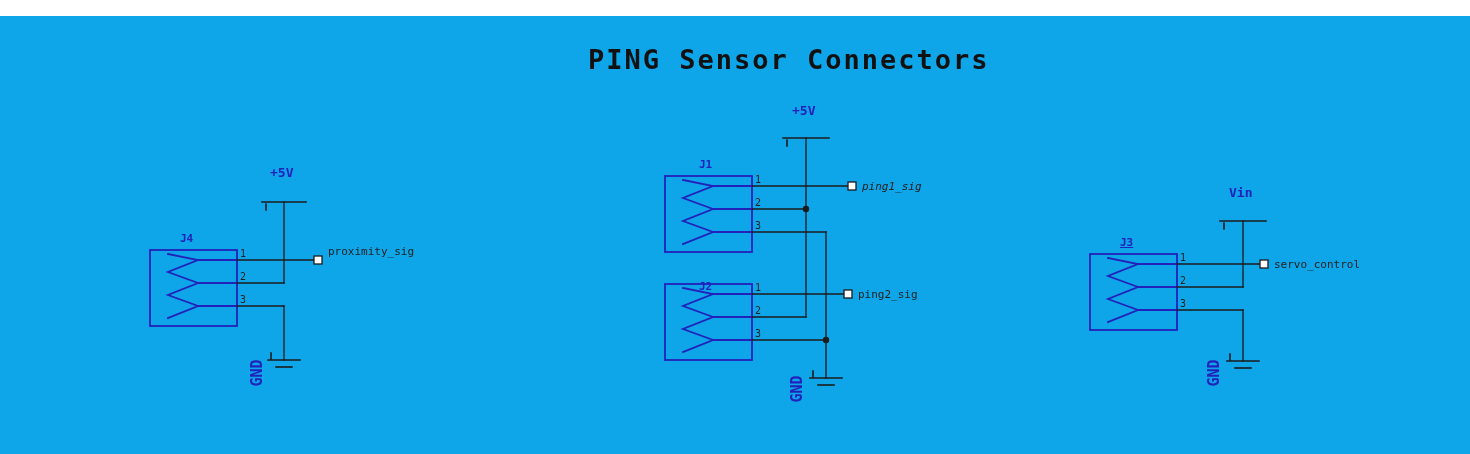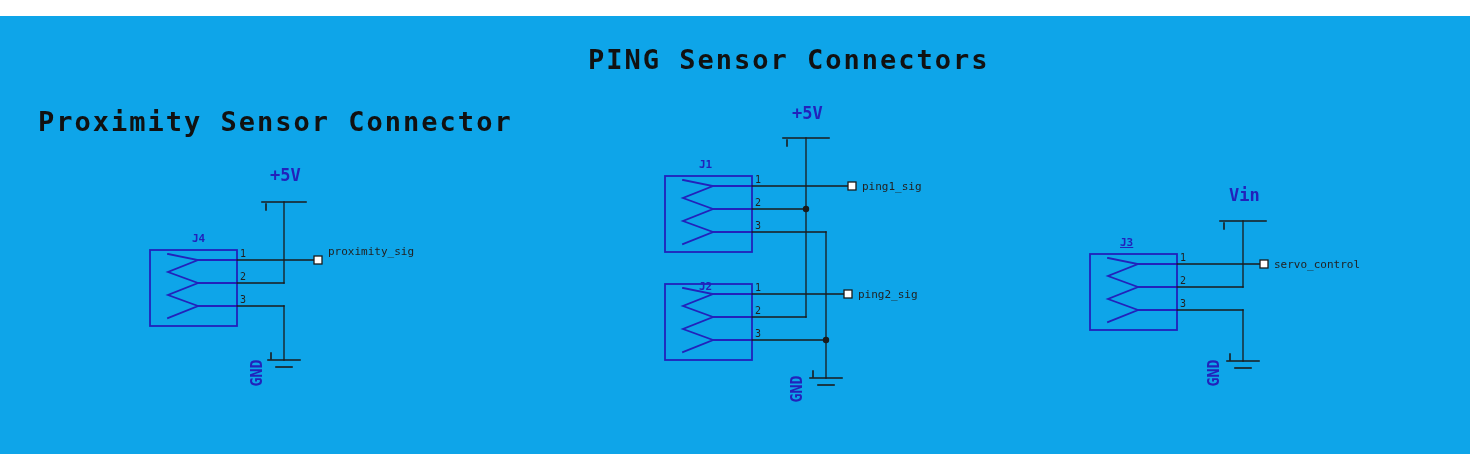--- a/index.html
+++ b/index.html
@@ -5,21 +5,21 @@
   * { margin:0; padding:0; box-sizing:border-box; }
   html,body { background:#ffffff; }
   .canvas {
     position:relative; width:1470px; height:454px; background:#0ea5e9;
     font-family:"DejaVu Sans Mono", monospace; overflow:hidden;margin-top:16px;
   }
   .canvas span { position:absolute; white-space:nowrap; display:block; }
   .title { font-size:27px; font-weight:bold; letter-spacing:2px; color:#111; }
   .blue  { color:#2222bb; font-weight:bold; }
   .ref   { font-size:11px; }
-  .pwr   { font-size:17px; }
+  .pwr   { font-size:13px; }
   .gndlbl{ font-size:15px; transform:translate(-50%,-50%) rotate(-90deg); }
   .pin   { font-size:10px; color:#222; }
   .sig   { font-size:11px; color:#222; }
   svg.wires { position:absolute; left:0; top:0; }
 </style>
 </head>
 <body>
 
 <div class="canvas">
 
@@ -131,40 +131,39 @@
 
       <g stroke="#1b1b1b" stroke-width="1.6">
         <line x1="1227" y1="345" x2="1259" y2="345"></line>
         <line x1="1235" y1="352" x2="1251" y2="352"></line>
         <line x1="1230" y1="338" x2="1230" y2="344"></line>
       </g>
     </g>
   </svg>
 
   <span class="title" style="left:588px; top:28px;">PING Sensor Connectors</span>
-  <span class="title" style="left:38px; top:90px;">Proximity Sensor Connector</span>
 
   <span class="blue pwr" style="left:270px; top:149px;">+5V</span>
-  <span class="blue ref" style="left:192px; top:216px;">J4</span>
+  <span class="blue ref" style="left:180px; top:216px;">J4</span>
   <span class="pin" style="left:240px; top:232px;">1</span>
   <span class="pin" style="left:240px; top:255px;">2</span>
   <span class="pin" style="left:240px; top:278px;">3</span>
   <span class="sig" style="left:328px; top:229px;">proximity_sig</span>
   <span class="blue gndlbl" style="left:257px; top:357px;">GND</span>
 
   <span class="blue pwr" style="left:792px; top:87px;">+5V</span>
   <span class="blue ref" style="left:699px; top:142px;">J1</span>
   <span class="pin" style="left:755px; top:158px;">1</span>
   <span class="pin" style="left:755px; top:181px;">2</span>
   <span class="pin" style="left:755px; top:204px;">3</span>
   <span class="blue ref" style="left:699px; top:264px;">J2</span>
   <span class="pin" style="left:755px; top:266px;">1</span>
   <span class="pin" style="left:755px; top:289px;">2</span>
   <span class="pin" style="left:755px; top:312px;">3</span>
-  <span class="sig" style="left:862px; top:164px;">ping1_sig</span>
+  <span class="sig" style="left:862px; top:164px;font-style:italic;">ping1_sig</span>
   <span class="sig" style="left:858px; top:272px;">ping2_sig</span>
   <span class="blue gndlbl" style="left:797px; top:373px;">GND</span>
 
   <span class="blue pwr" style="left:1229px; top:169px;">Vin</span>
   <span class="blue ref" style="left:1120px; top:220px;text-decoration:underline;">J3</span>
   <span class="pin" style="left:1180px; top:236px;">1</span>
   <span class="pin" style="left:1180px; top:259px;">2</span>
   <span class="pin" style="left:1180px; top:282px;">3</span>
   <span class="sig" style="left:1274px; top:242px;">servo_control</span>
   <span class="blue gndlbl" style="left:1214px; top:357px;">GND</span>

